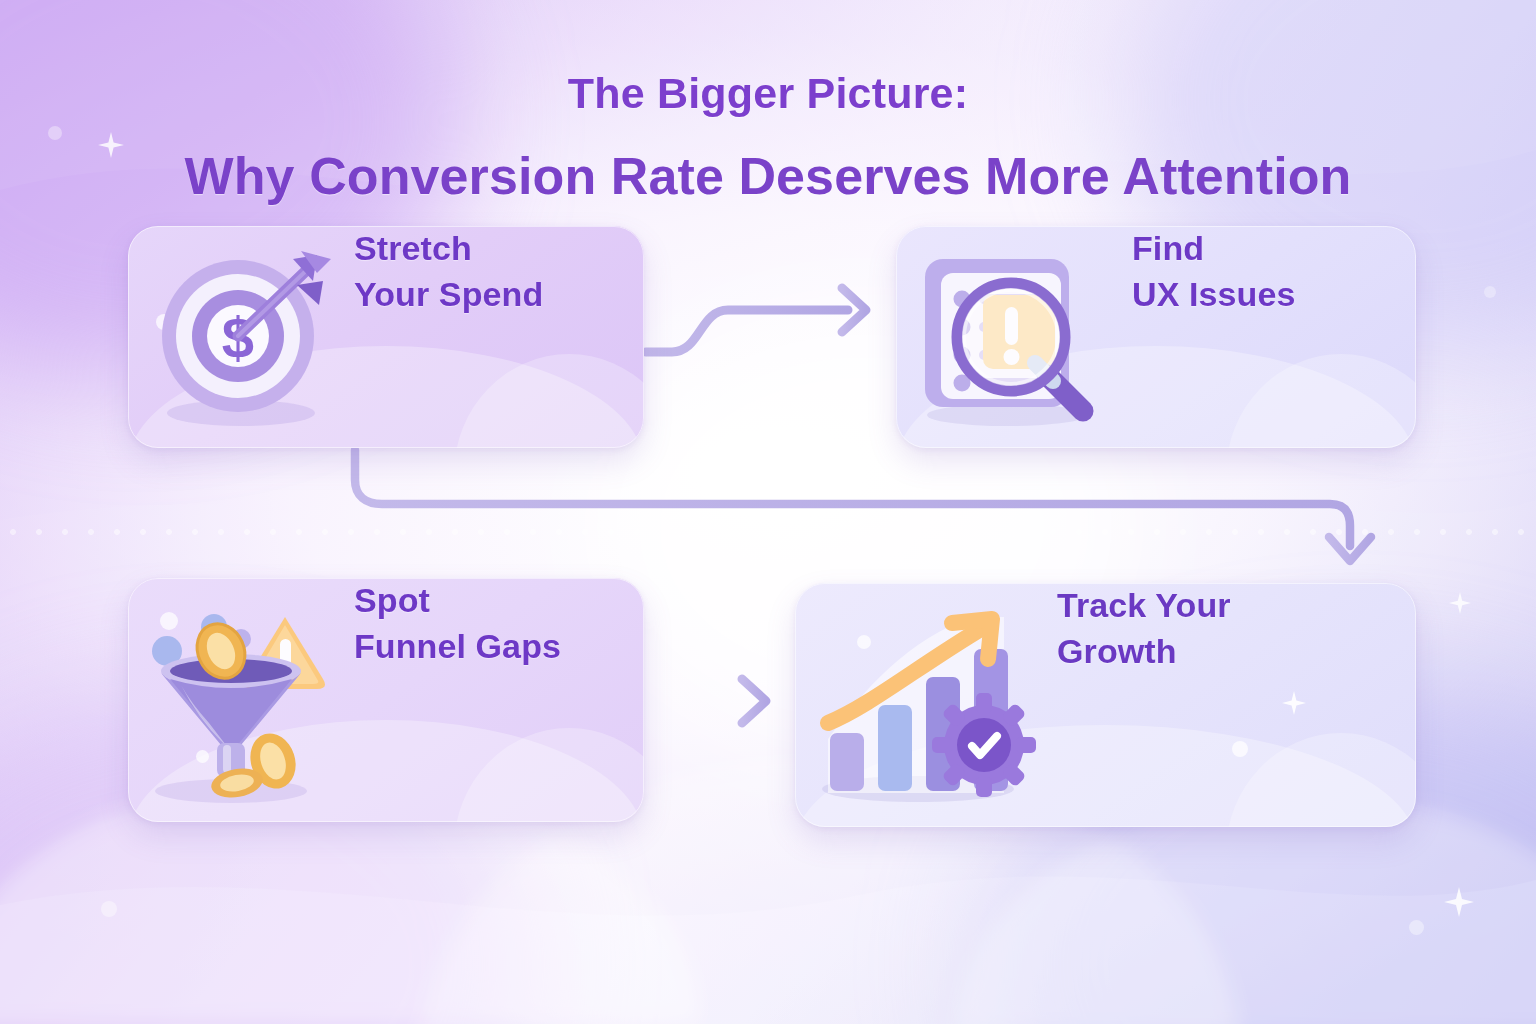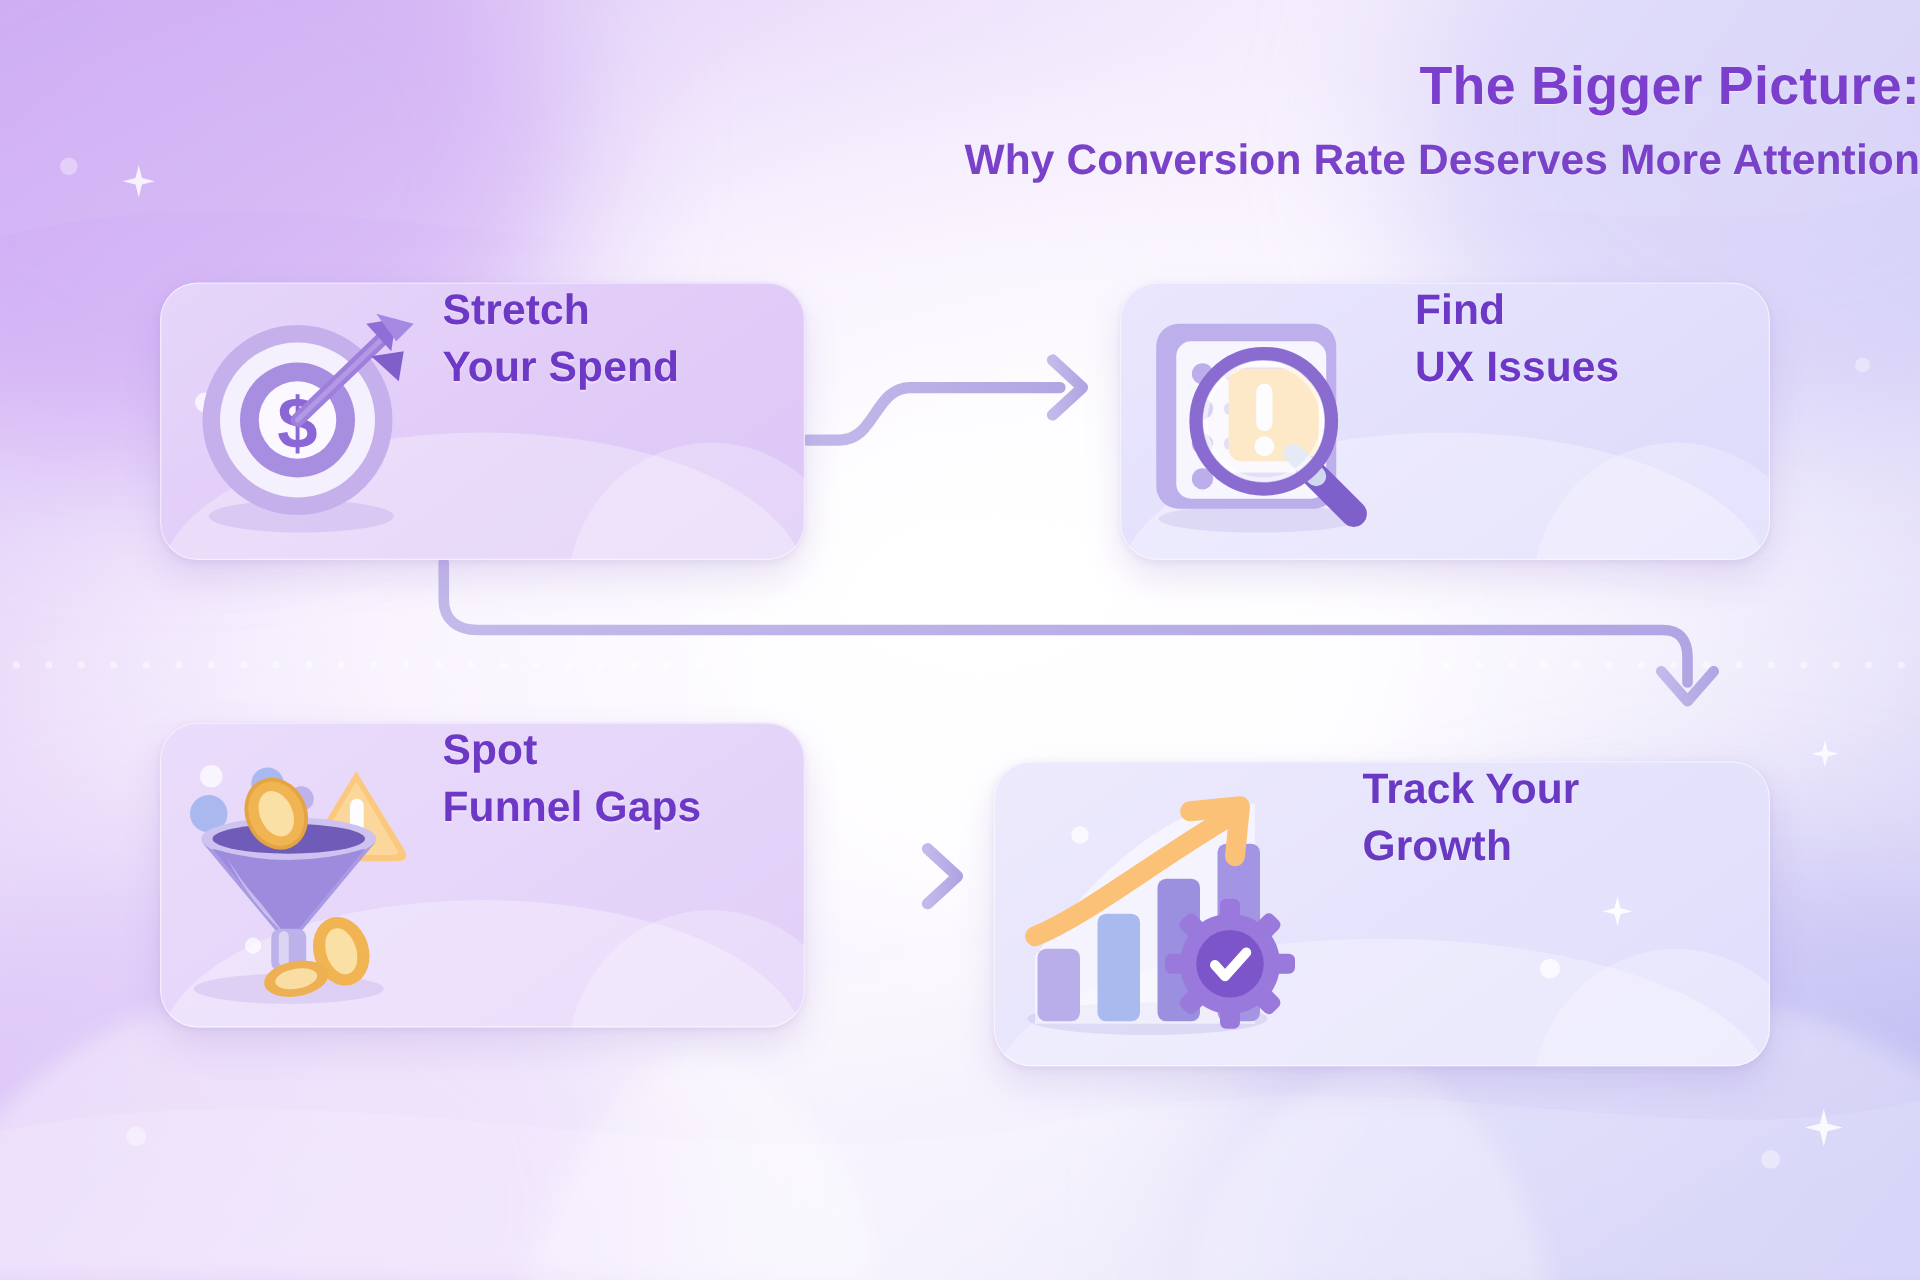--- a/index.html
+++ b/index.html
@@ -45,27 +45,27 @@
     background-image:radial-gradient(circle, rgba(255,255,255,.85) 2.6px, rgba(255,255,255,0) 3.2px);
     background-size:26px 16px;opacity:.55;pointer-events:none;
   }
 
   
   .spark{position:absolute;pointer-events:none;}
   .spark svg{display:block;}
   .dotdeco{position:absolute;border-radius:50%;background:rgba(255,255,255,.72);pointer-events:none;}
 
   
-  .title-wrap{position:absolute;left:0;right:0;top:44px;text-align:right;}
+  .title-wrap{position:absolute;left:0;right:0;top:68px;text-align:center;}
   .t-line1{
     font-size:43px;font-weight:700;letter-spacing:.2px;color:#7c3fcd;
     line-height:1.18;text-shadow:0 1px 1px rgba(255,255,255,.55);
   }
   .t-line2{
-    margin-top:13px;font-size:34px;font-weight:600;letter-spacing:.1px;color:#7a42c9;
+    margin-top:26px;font-size:52px;font-weight:600;letter-spacing:.1px;color:#7a42c9;
     line-height:1.2;text-shadow:0 1px 1px rgba(255,255,255,.5);
   }
 
   
   .card{
     position:absolute;border-radius:30px;display:flex;align-items:flex-start;
     box-shadow:0 14px 30px rgba(124,92,190,.16), 0 2px 6px rgba(124,92,190,.10);
     overflow:hidden;
   }
   .card::after{
@@ -76,22 +76,22 @@
     border-radius:50% 50% 0 0 / 100% 100% 0 0;background:rgba(255,255,255,.30);}
   .card .cloudbg2{position:absolute;right:-40px;bottom:-26px;width:230px;height:120px;
     border-radius:50% 50% 0 0 / 100% 100% 0 0;background:rgba(255,255,255,.26);}
 
   #card1{left:128px;top:226px;width:516px;height:222px;
     background:linear-gradient(145deg,#e6d6fa 0%,#e2cdf8 45%,#dcc6f7 100%);}
   #card2{left:896px;top:226px;width:520px;height:222px;
     background:linear-gradient(145deg,#eae6fd 0%,#e3e0fc 50%,#dcd9fb 100%);}
   #card3{left:128px;top:578px;width:516px;height:244px;
     background:linear-gradient(145deg,#eadcfb 0%,#e6d6fa 50%,#e1cef8 100%);}
-  #card4{left:795px;top:609px;width:621px;height:244px;
-    background:linear-gradient(145deg,#edeafd 0%,#e6e4fc 50%,#dfddfb 100%);gap:33px;}
+  #card4{left:795px;top:583px;width:621px;height:244px;
+    background:linear-gradient(145deg,#edeafd 0%,#e6e4fc 50%,#dfddfb 100%);}
 
   .icon-slot{position:relative;flex:0 0 auto;display:flex;align-items:center;justify-content:center;}
   .card-label{
     position:relative;z-index:3;font-size:34px;font-weight:600;line-height:1.35;
     color:#6d38c6;letter-spacing:.1px;text-shadow:0 1px 1px rgba(255,255,255,.45);
     white-space:pre-line;
   }
   #card4 .card-label{color:#6a39c3;}
 
   

